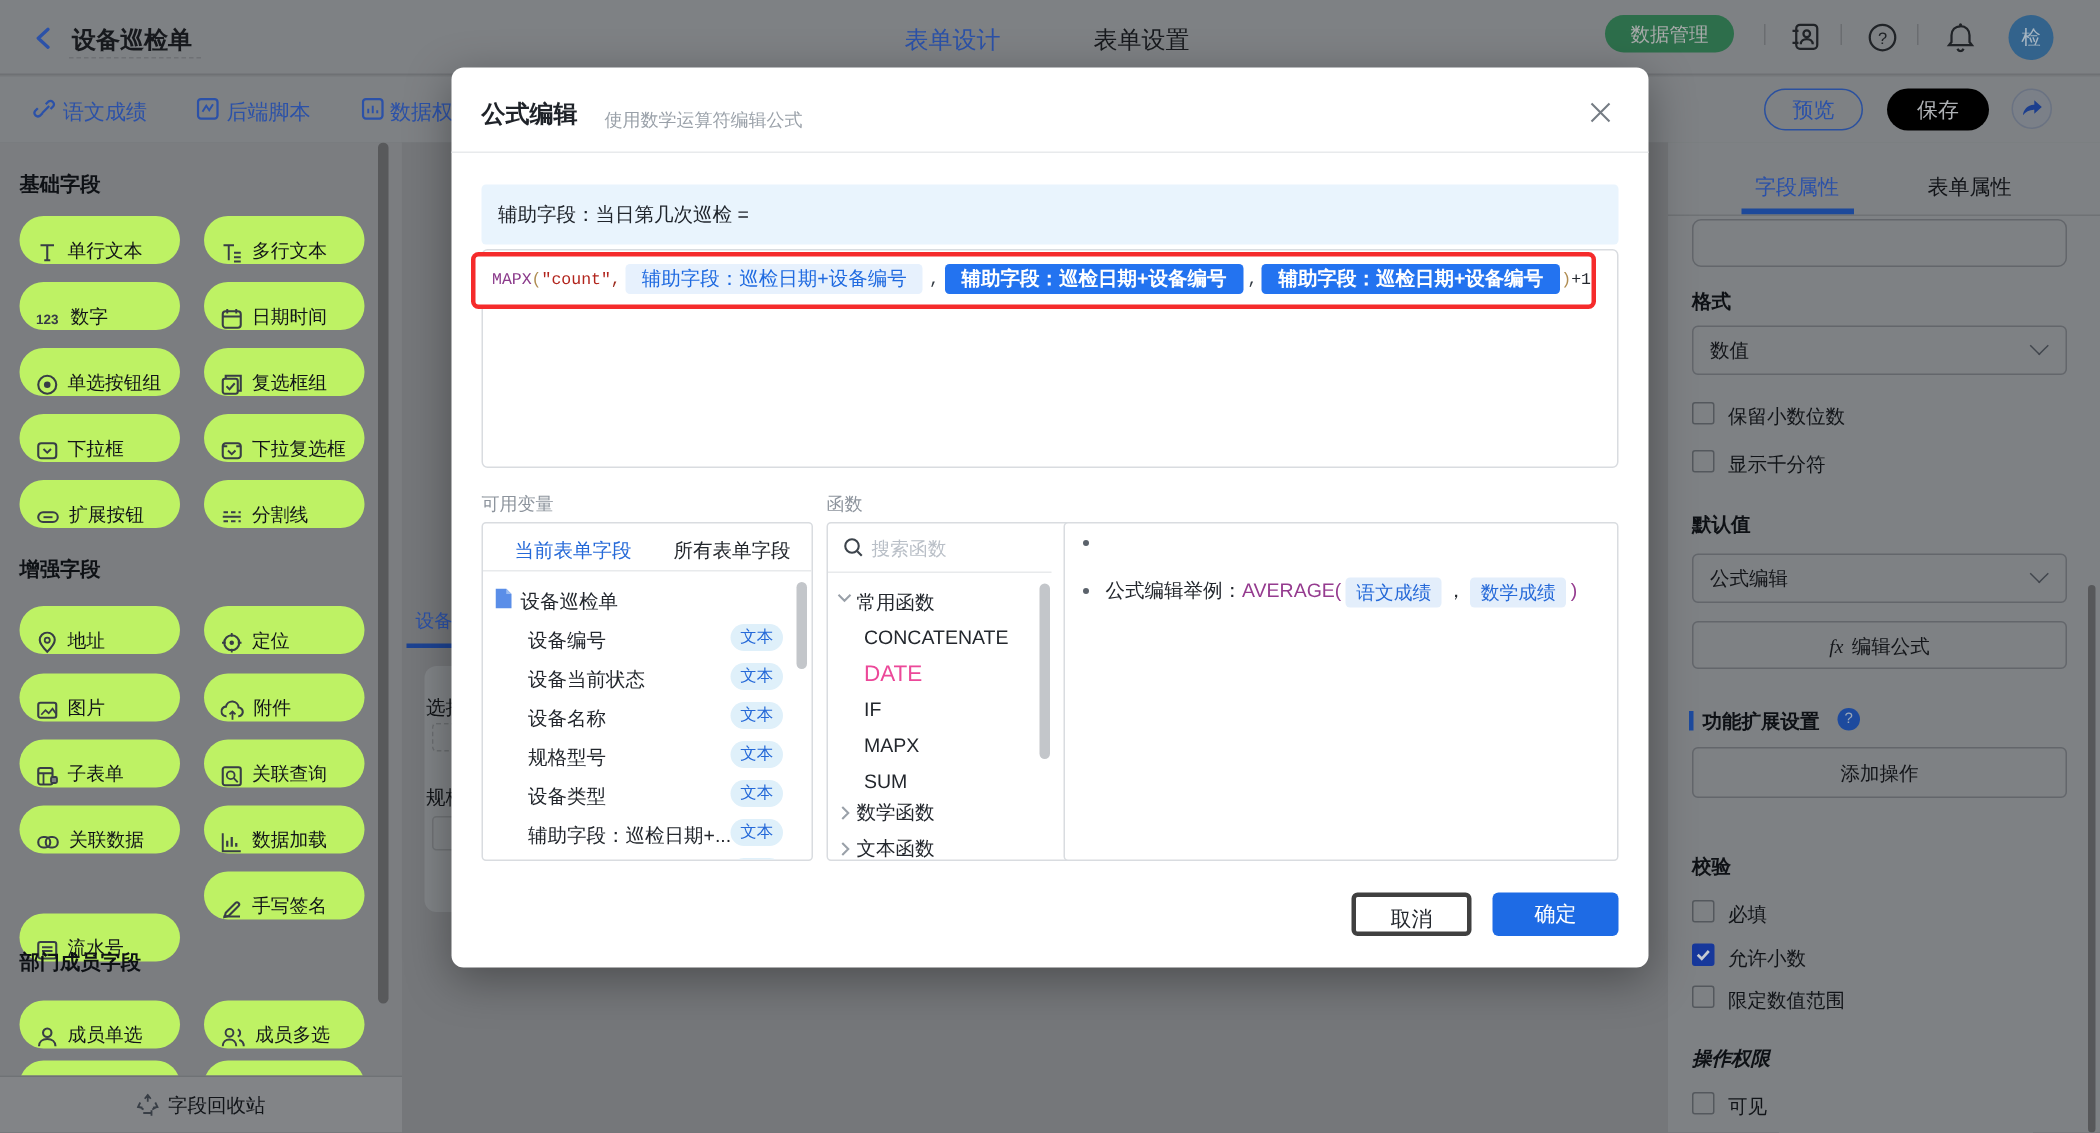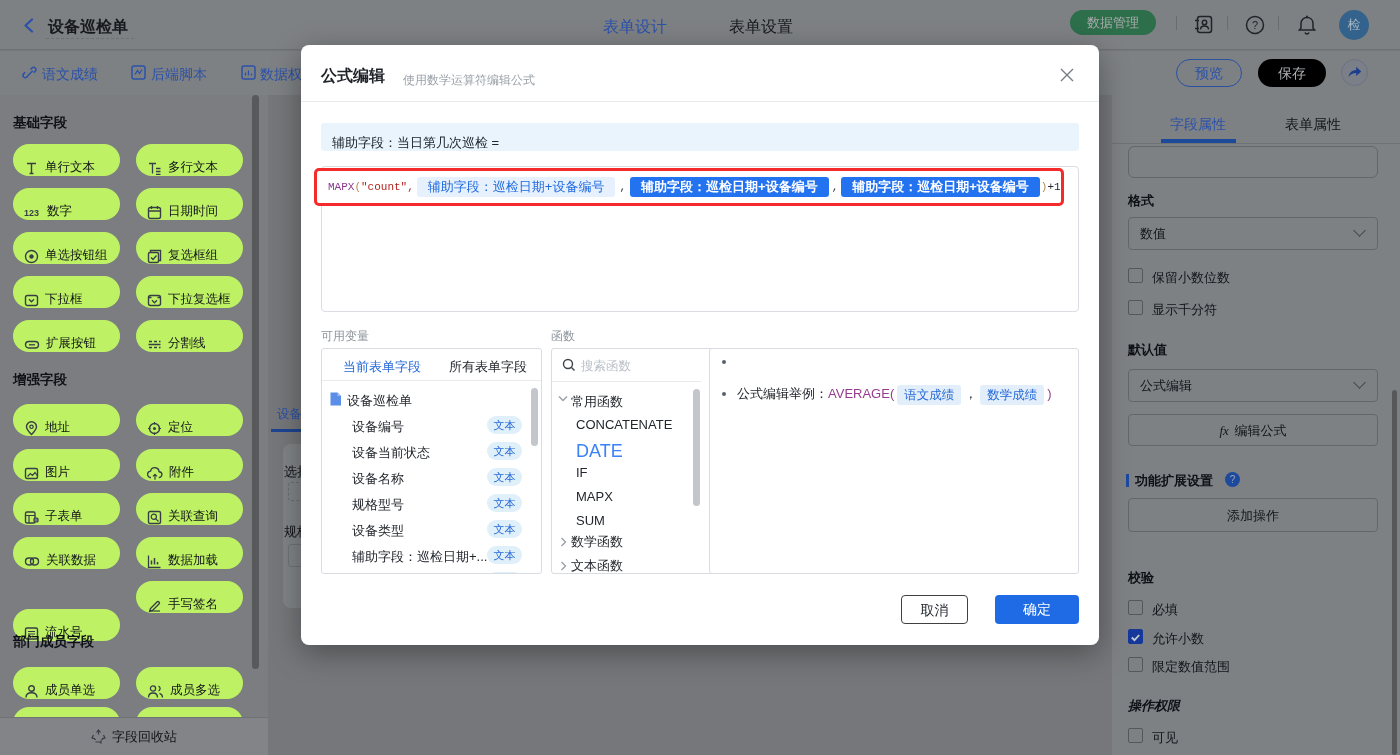--- a/index.html
+++ b/index.html
@@ -231,21 +231,21 @@
     <div class="cbl" style="top:634px;">可见</div>
   <div class="abs" style="left:280px;top:295px;width:5px;height:365px;background:#57585a;border-radius:3px;"></div>
 </div>
 <div id="modal">
   <div class="abs" style="left:20px;top:21px;font-size:16px;font-weight:bold;color:#1f2329;">公式编辑</div>
   <div class="abs" style="left:102px;top:27px;font-size:12px;color:#9aa1a9;">使用数学运算符编辑公式</div>
   <svg class="abs" style="left:759px;top:23px;" width="14" height="14" viewBox="0 0 14 14">
       <path d="M1 1 L13 13 M13 1 L1 13" stroke="#757c84" stroke-width="1.4"></path>
     </svg>
   <div class="abs" style="left:0;top:56px;width:798px;height:1px;background:#e8eaec;"></div>
-  <div class="abs" style="left:20px;top:78px;width:758px;height:28px;background:#e9f4fd;border-radius:3px;line-height:40px;padding-left:11px;font-size:13px;color:#20252c;">辅助字段：当日第几次巡检 =</div>
+  <div class="abs" style="left:20px;top:78px;width:758px;height:40px;background:#e9f4fd;border-radius:3px;line-height:40px;padding-left:11px;font-size:13px;color:#20252c;">辅助字段：当日第几次巡检 =</div>
   <div class="abs" style="left:20px;top:121px;width:758px;height:146px;border:1px solid #d9dce0;border-radius:4px;"></div>
   <div class="abs" style="left:13px;top:123px;width:750px;height:38px;background:#fff;border:3px solid #f52b2b;border-radius:5px;line-height:28px;padding-top:2px;padding-left:11px;white-space:nowrap;font-family:'Liberation Mono',monospace;font-size:11px;">
     <span style="color:#8b3a8b;">MAPX</span><span style="color:#b08d52;">(</span><span style="color:#b2241c;">"count"</span><span style="color:#9c2d20;">,</span><span class="chip lt" style="margin:0 2px 0 3px;">辅助字段：巡检日期+设备编号</span><span style="color:#333a42;margin:0 2px;">,</span><span class="chip sel" style="margin:0 2px;">辅助字段：巡检日期+设备编号</span><span style="color:#333a42;margin:0 1px;">,</span><span class="chip sel" style="margin:0 1px 0 2px;">辅助字段：巡检日期+设备编号</span><span style="color:#b08d52;">)</span><span style="color:#23272e;">+1</span>
   </div>
   <div class="abs" style="left:20px;top:283px;font-size:12px;color:#8d949d;">可用变量</div>
   <div class="abs" style="left:250px;top:283px;font-size:12px;color:#8d949d;">函数</div>
   <div class="pnl" style="left:20px;top:303px;width:221px;height:226px;">
     <div class="abs" style="left:21px;top:9px;font-size:13px;color:#2569d8;">当前表单字段</div>
     <div class="abs" style="left:127px;top:9px;font-size:13px;color:#23272d;">所有表单字段</div>
     <div class="abs" style="left:0;top:31px;width:221px;height:1px;background:#e8eaec;"></div>
@@ -274,34 +274,34 @@
         <circle cx="6" cy="6" r="4.5"></circle>
         <path d="M9.5 9.5 l3 3"></path>
       </svg>
     <div class="abs" style="left:29px;top:9px;font-size:12.5px;color:#b9bfc7;">搜索函数</div>
     <div class="abs" style="left:0;top:32px;width:149px;height:1px;background:#e8eaec;"></div>
     <svg class="abs" style="left:6px;top:46px;" width="10" height="8" viewBox="0 0 10 8">
         <path d="M1 1.5 l4 4 4-4" fill="none" stroke="#9aa1a9" stroke-width="1.4"></path>
       </svg>
     <div class="abs" style="left:19px;top:44px;font-size:13px;color:#23272d;">常用函数</div>
     <div class="abs" style="left:24px;top:68px;font-size:13px;color:#23272d;">CONCATENATE</div>
-    <div class="abs" style="left:24px;top:92px;font-size:18px;color:#3b82f6;">DATE</div>
+    <div class="abs" style="left:24px;top:92px;font-size:15px;color:#ec4899;">DATE</div>
     <div class="abs" style="left:24px;top:116px;font-size:13px;color:#23272d;">IF</div>
     <div class="abs" style="left:24px;top:140px;font-size:13px;color:#23272d;">MAPX</div>
     <div class="abs" style="left:24px;top:164px;font-size:13px;color:#23272d;">SUM</div>
     <svg class="abs" style="left:8px;top:188px;" width="8" height="10" viewBox="0 0 8 10">
         <path d="M1.5 1 l4 4 -4 4" fill="none" stroke="#9aa1a9" stroke-width="1.4"></path>
       </svg>
     <div class="abs" style="left:19px;top:184px;font-size:13px;color:#23272d;">数学函数</div>
     <svg class="abs" style="left:8px;top:212px;" width="8" height="10" viewBox="0 0 8 10">
         <path d="M1.5 1 l4 4 -4 4" fill="none" stroke="#9aa1a9" stroke-width="1.4"></path>
       </svg>
     <div class="abs" style="left:19px;top:208px;font-size:13px;color:#23272d;">文本函数</div>
     <div class="abs" style="left:141px;top:40px;width:7px;height:117px;background:#c3c6ca;border-radius:4px;"></div>
   </div>
   <div class="pnl" style="left:408px;top:303px;width:370px;height:226px;">
     <div class="abs" style="left:12px;top:11px;width:4px;height:4px;border-radius:50%;background:#5b626b;"></div>
     <div class="abs" style="left:12px;top:43px;width:4px;height:4px;border-radius:50%;background:#5b626b;"></div>
     <div class="abs" style="left:27px;top:35px;font-size:13px;line-height:20px;color:#23272d;white-space:nowrap;">公式编辑举例：<span style="color:#953b8f;">AVERAGE(</span><span class="chip" style="background:#e3eefb;color:#2569d8;font-size:12.5px;padding:0 7px;margin:0 3px;">语文成绩</span><span style="color:#23272d;">，</span><span class="chip" style="background:#e3eefb;color:#2569d8;font-size:12.5px;padding:0 7px;margin:0 3px;">数学成绩</span><span style="color:#953b8f;">)</span></div>
   </div>
-  <div class="abs" style="left:600px;top:550px;width:67px;height:29px;border:1px solid #404040;border-radius:4px;font-size:14px;color:#23272d;text-align:center;line-height:28px;">取消</div>
+  <div class="abs" style="left:600px;top:550px;width:80px;height:29px;border:3px solid #404040;border-radius:4px;font-size:14px;color:#23272d;text-align:center;line-height:28px;">取消</div>
   <div class="abs" style="left:694px;top:550px;width:84px;height:29px;background:#1e6be5;border-radius:4px;font-size:14px;color:#fff;text-align:center;line-height:29px;">确定</div>
 </div>
 
 </body></html>

